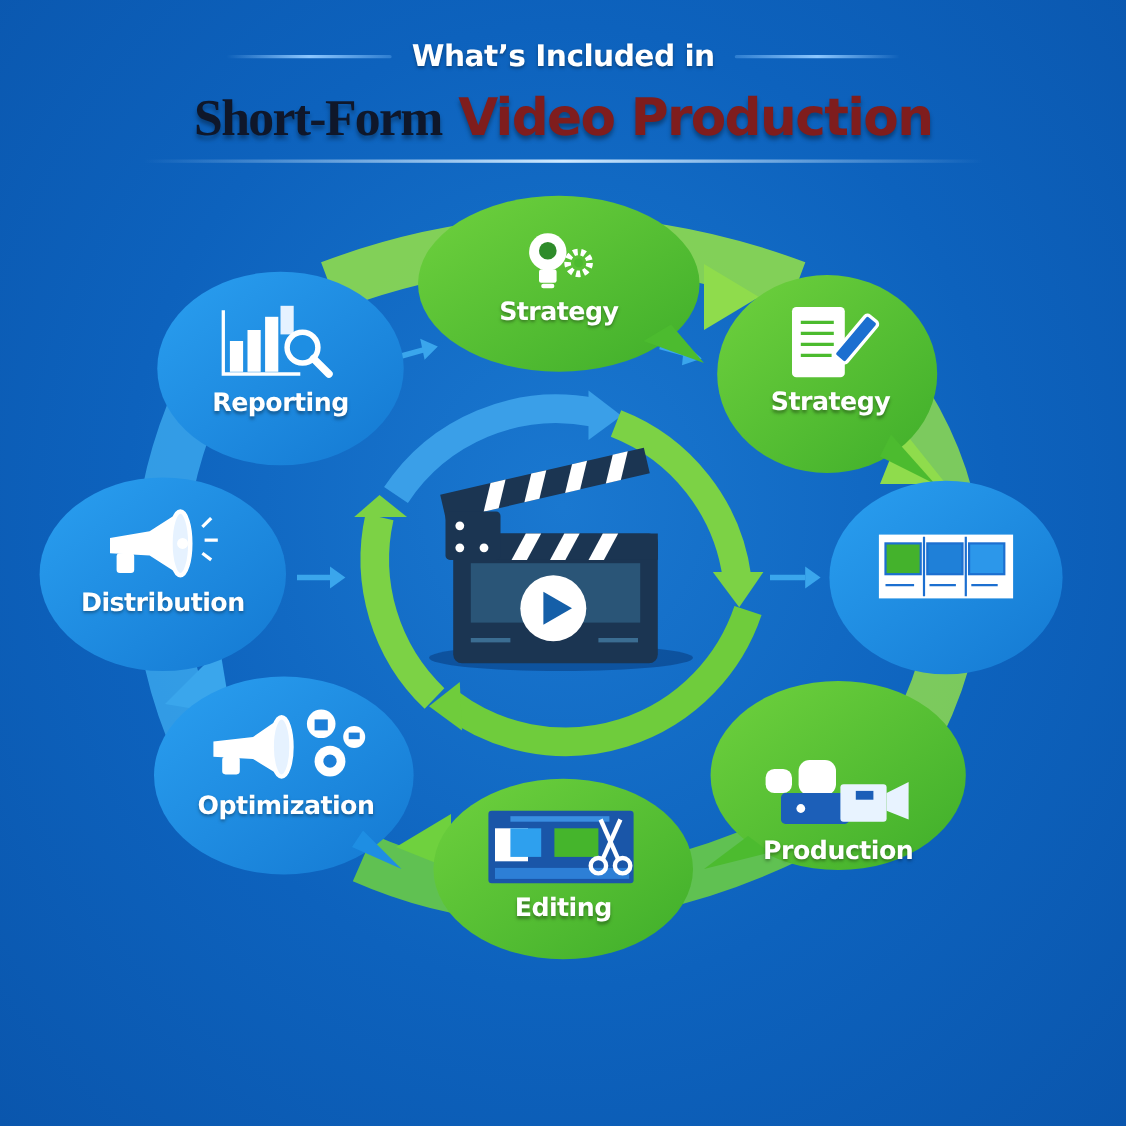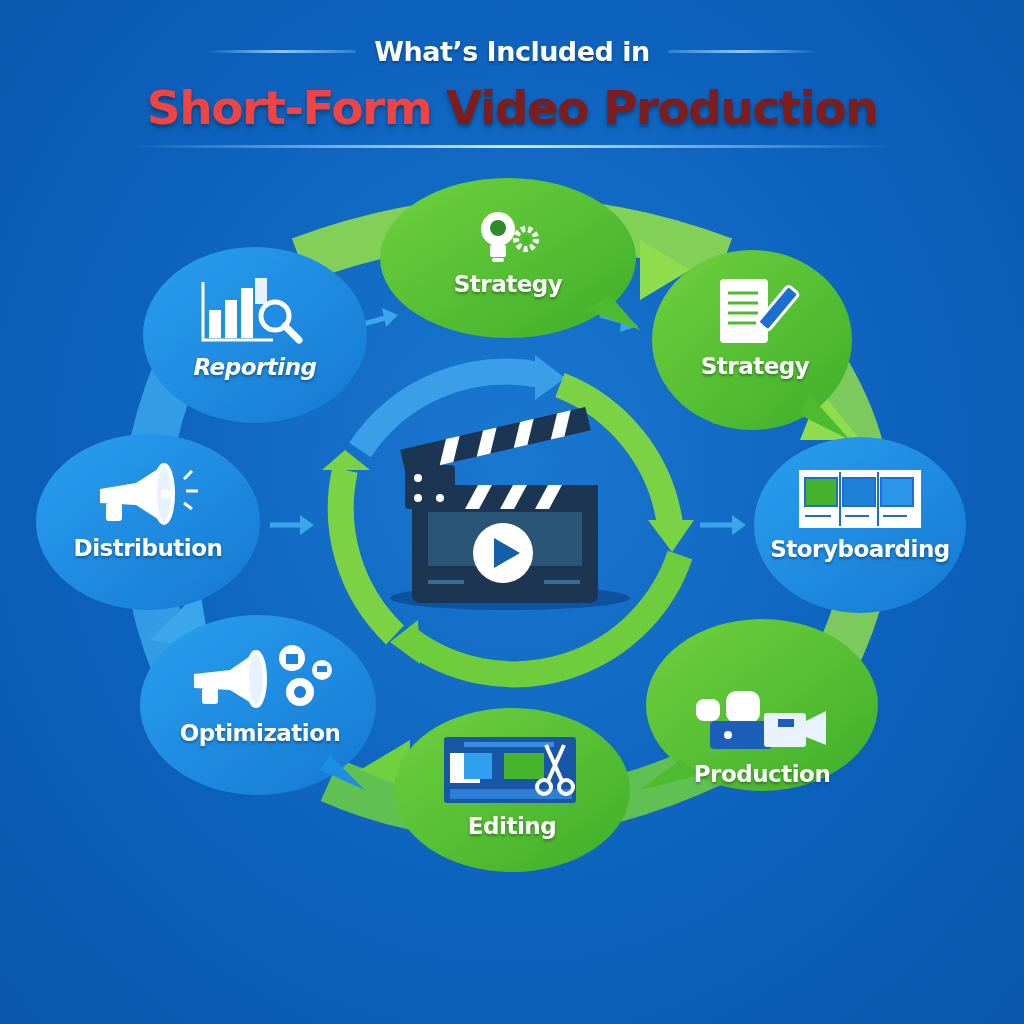--- a/index.html
+++ b/index.html
@@ -6,21 +6,21 @@
   body {
     width:1024px; height:1024px; overflow:hidden; position:relative;
     background: radial-gradient(ellipse at 50% 45%, #1a78d0 0%, #0d62bd 55%, #0a56ad 100%);
     font-family: "DejaVu Sans", sans-serif;
   }
   .header { position:absolute; left:0; top:0; width:1024px; height:160px; }
   .subtitle-row { position:absolute; top:36px; left:0; width:1024px; display:flex; align-items:center; justify-content:center; gap:18px; }
   .rule { height:3px; width:150px; background:linear-gradient(90deg, rgba(120,190,255,0), #8cc7ff, rgba(120,190,255,0.3)); border-radius:2px; }
   .subtitle { color:#fff; font-weight:bold; font-size:27px; letter-spacing:-0.5px; text-shadow:0 2px 3px rgba(0,0,0,0.35); }
   .title { position:absolute; top:80px; left:0; width:1024px; text-align:center; font-weight:bold; font-size:47px; letter-spacing:-1.5px; text-shadow:0 3px 4px rgba(0,0,0,0.35); }
-  .title .w { color:#ef4444; }
+  .title .w { color:#0f172a;font-family:Liberation Serif, serif; }
   .title .g { color:#7f1d1d; }
   .bottom-rule { position:absolute; top:145px; left:130px; width:764px; height:3px; background:linear-gradient(90deg, rgba(150,210,255,0), #cfe9ff 50%, rgba(150,210,255,0)); }
 
   svg.cycle { position:absolute; left:0; top:0; }
 
   .node { position:absolute; display:flex; flex-direction:column; align-items:center; justify-content:center; }
   .node .label { color:#fff; font-weight:bold; font-size:23px; letter-spacing:-0.5px; text-shadow:0 2px 3px rgba(0,0,0,0.35); margin-top:6px; white-space:nowrap; }
   .node svg { display:block; }
 </style>
 </head>
@@ -169,21 +169,20 @@
     <rect x="46" y="10" width="32" height="28" fill="#1f80d8" stroke="#1c6fd0" stroke-width="2"></rect>
     <rect x="84" y="10" width="32" height="28" fill="#2c97ea" stroke="#1c6fd0" stroke-width="2"></rect>
     <line x1="43" y1="4" x2="43" y2="58" stroke="#1c6fd0" stroke-width="2"></line>
     <line x1="81" y1="4" x2="81" y2="58" stroke="#1c6fd0" stroke-width="2"></line>
     <g stroke="#1c6fd0" stroke-width="2">
         <line x1="8" y1="48" x2="34" y2="48"></line>
         <line x1="48" y1="48" x2="72" y2="48"></line>
         <line x1="86" y1="48" x2="110" y2="48"></line>
       </g>
   </svg>
-  <div class="label">Storyboarding</div>
 </div>
 
 <div class="node" style="left:672px; top:676px; width:180px; height:120px;">
   <svg width="140" height="70" viewBox="0 0 140 70">
     <rect x="4" y="14" width="24" height="22" rx="8" fill="#fff"></rect>
     <rect x="34" y="6" width="34" height="32" rx="10" fill="#fff"></rect>
     <rect x="18" y="36" width="62" height="28" rx="4" fill="#1c5fb8"></rect>
     <rect x="72" y="28" width="42" height="34" rx="3" fill="#e8f3ff"></rect>
     <rect x="86" y="34" width="16" height="8" fill="#1c5fb8"></rect>
     <polygon points="114,36 134,26 134,60 114,52" fill="#e8f3ff"></polygon>
@@ -233,21 +232,21 @@
     <rect x="18" y="44" width="16" height="18" rx="3" fill="#fff"></rect>
     <g stroke="#fff" stroke-width="3">
         <line x1="96" y1="20" x2="104" y2="12"></line>
         <line x1="98" y1="32" x2="110" y2="32"></line>
         <line x1="96" y1="44" x2="104" y2="50"></line>
       </g>
   </svg>
   <div class="label">Distribution</div>
 </div>
 
-<div class="node" style="left:155px; top:265px; width:200px; height:125px;font-style:italic;">
+<div class="node" style="left:155px; top:265px; width:200px; height:125px;">
   <svg width="120" height="72" viewBox="0 0 120 72">
     <polyline points="8,6 8,64 78,64" stroke="#fff" stroke-width="3" fill="none"></polyline>
     <rect x="14" y="34" width="12" height="28" fill="#fff"></rect>
     <rect x="30" y="24" width="12" height="38" fill="#fff"></rect>
     <rect x="46" y="12" width="12" height="50" fill="#fff"></rect>
     <rect x="60" y="2" width="12" height="26" fill="#e6f2ff"></rect>
     <circle cx="80" cy="40" r="14" fill="#1e8ee3" stroke="#fff" stroke-width="5"></circle>
     <line x1="90" y1="50" x2="104" y2="64" stroke="#fff" stroke-width="7" stroke-linecap="round"></line>
   </svg>
   <div class="label">Reporting</div>

